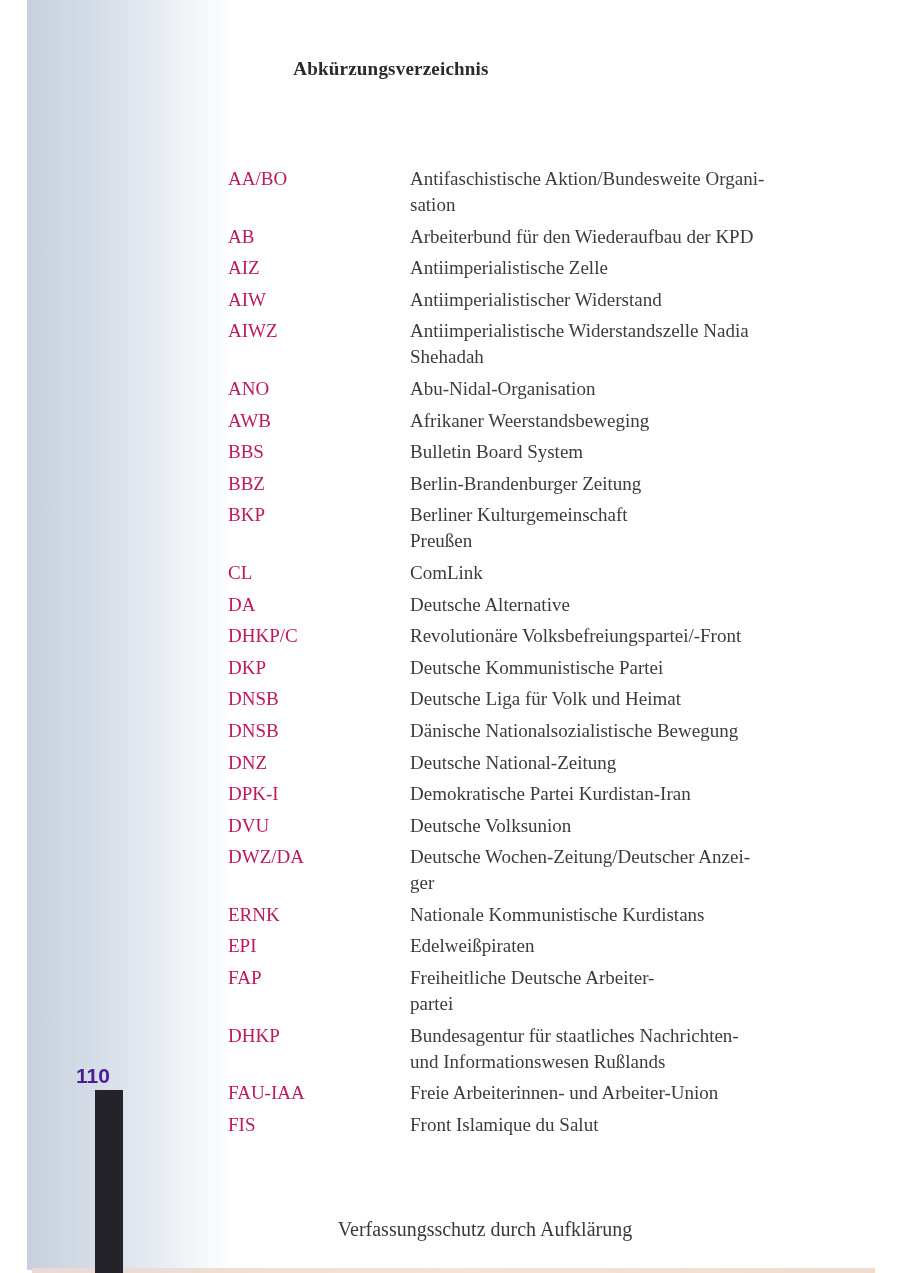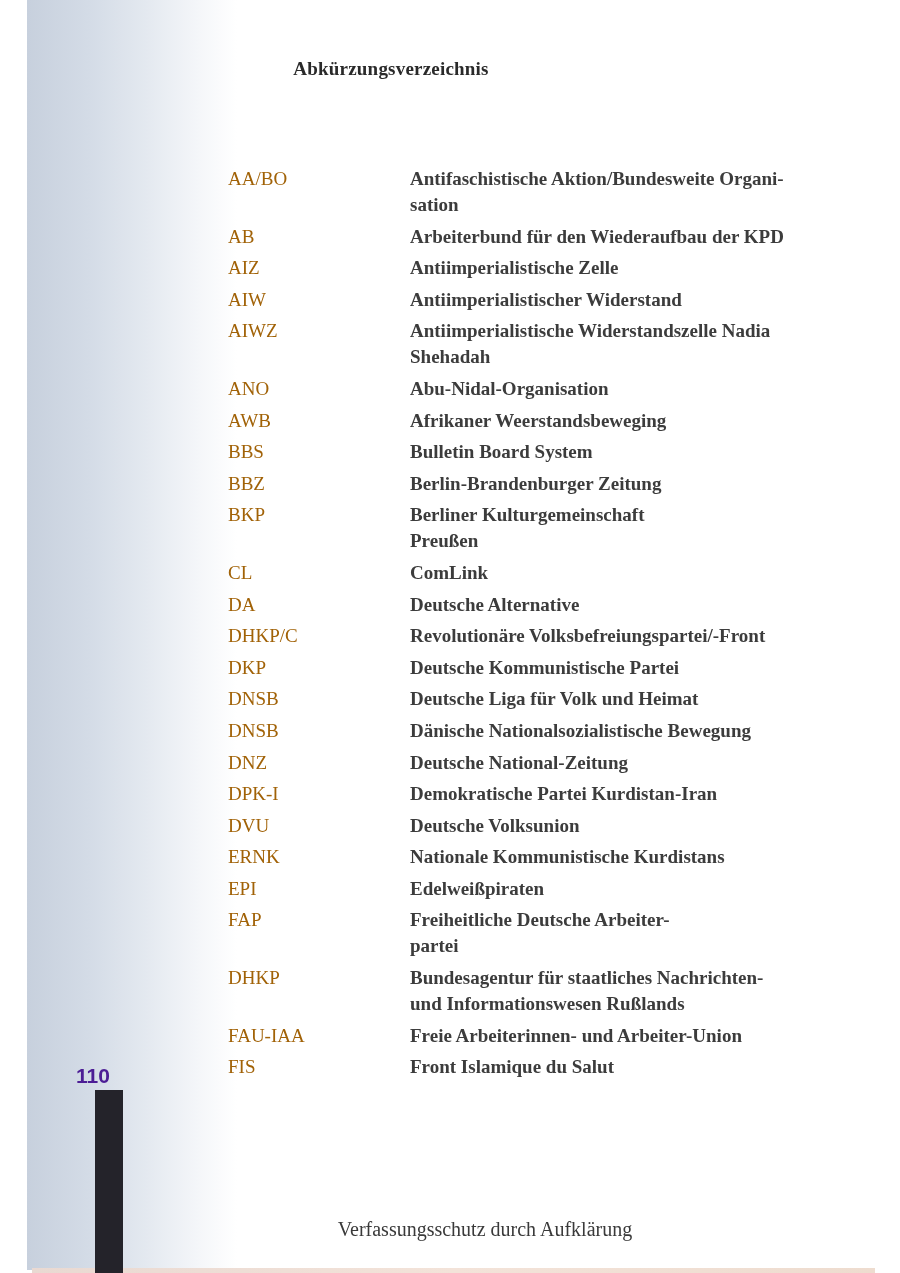--- a/index.html
+++ b/index.html
@@ -22,23 +22,23 @@
     }
     .title {
       position: absolute; left: 0; width: 732px; top: 58px; text-align: center;
       font-weight: bold; font-size: 19px; color: #2a2a2a; letter-spacing: 0.2px;
       padding-left: 50px; box-sizing: border-box;
     }
     .entries {
       position: absolute; left: 228px; top: 166px; width: 600px;
     }
     .entry { display: flex; font-size: 19px; line-height: 26px; margin-bottom: 5.6px; }
-    .abbr { width: 182px; flex: none; color: #a16207; }
+    .abbr { width: 182px; flex: none; color: #be185d; }
     .desc { width: 400px; color: #3c3c3c; }
-    .desc span { display: block; font-weight: bold; }
+    .desc span { display: block; }
     .page-number {
       position: absolute; left: 76px; top: 1064px;
       font-family: "Liberation Sans", sans-serif; font-weight: bold; font-size: 21px; color: #4c1d95;
     }
     .thumb-bar {
       position: absolute; left: 95px; top: 1090px; width: 28px; height: 183px; background: #24232a;
     }
     .footer {
       position: absolute; left: 0; width: 900px; top: 1218px; text-align: center;
       font-size: 20px; color: #3a3a3a; padding-left: 70px; box-sizing: border-box;
@@ -165,20 +165,27 @@
         <span>Demokratische Partei Kurdistan-Iran</span>
       </div>
     </div>
     <div class="entry">
       <div class="abbr">DVU</div>
       <div class="desc">
         <span>Deutsche Volksunion</span>
       </div>
     </div>
     <div class="entry">
+      <div class="abbr">DWZ/DA</div>
+      <div class="desc">
+        <span>Deutsche Wochen-Zeitung/Deutscher Anzei-</span>
+        <span>ger</span>
+      </div>
+    </div>
+    <div class="entry">
       <div class="abbr">ERNK</div>
       <div class="desc">
         <span>Nationale Kommunistische Kurdistans</span>
       </div>
     </div>
     <div class="entry">
       <div class="abbr">EPI</div>
       <div class="desc">
         <span>Edelweißpiraten</span>
       </div>

